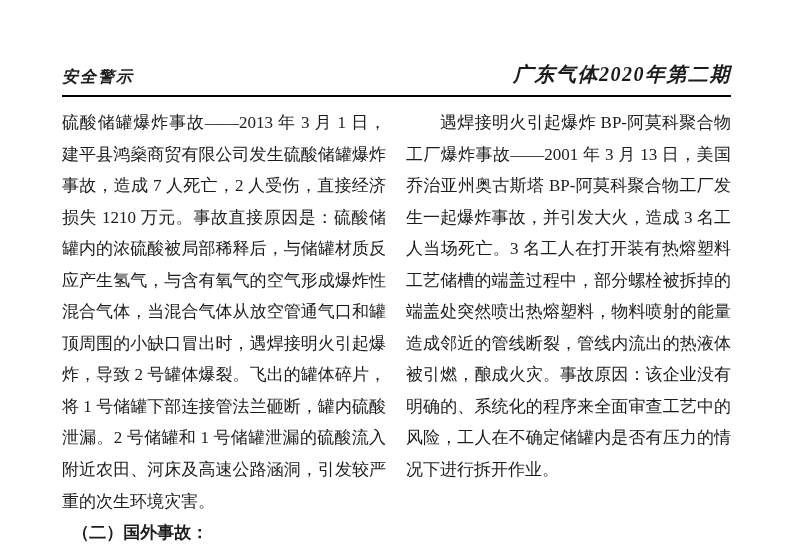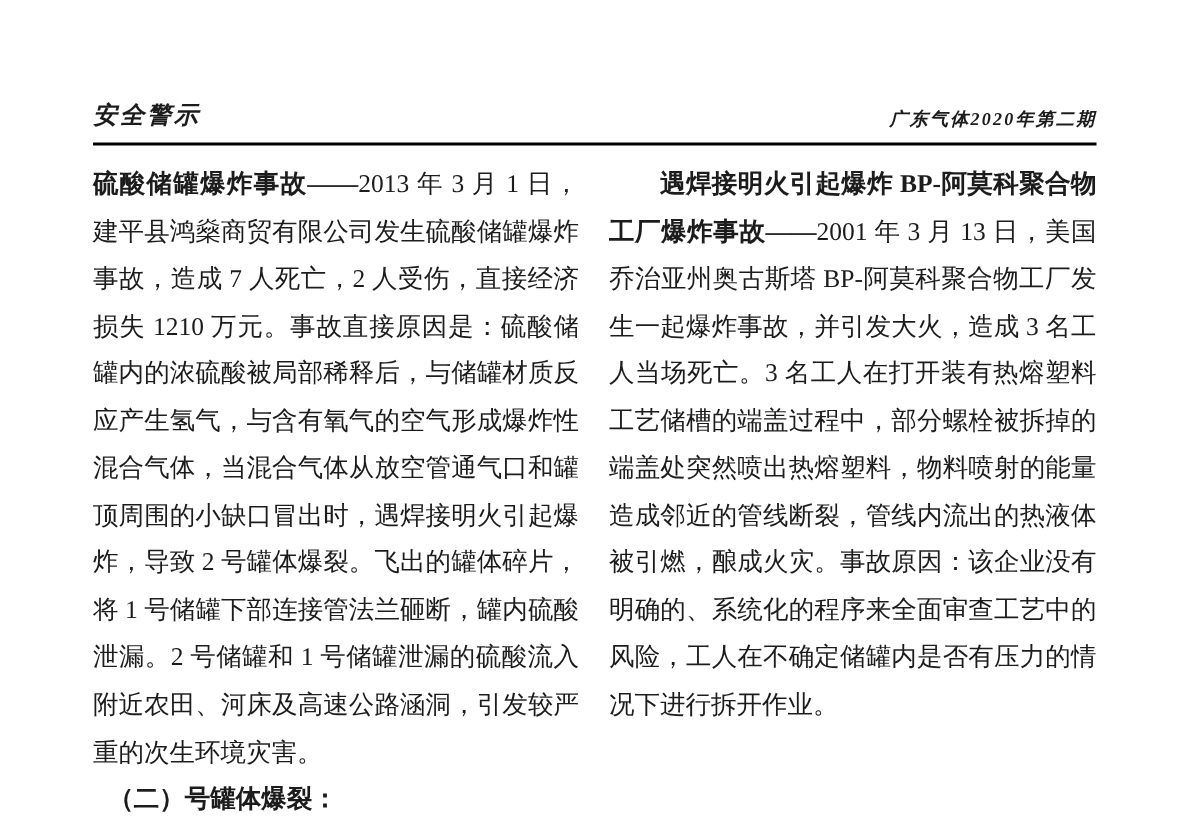--- a/index.html
+++ b/index.html
@@ -30,21 +30,21 @@
     justify-content: space-between;
     align-items: flex-end;
     font-style: italic;
     font-weight: 700;
   }
   .header-left {
     font-size: 16px;
     letter-spacing: 2px;
   }
   .header-right {
-    font-size: 12px;
+    font-size: 20px;
     letter-spacing: 1.5px;
   }
   .rule {
     position: absolute;
     left: 62px;
     right: 61px;
     top: 95px;
     height: 0;
     border-top: 2px solid #000000;
   }
@@ -56,21 +56,21 @@
     gap: 20px;
   }
   .col {
     text-align: justify;
     font-size: 17px;
     line-height: 31.55px;
   }
   .col-left  { width: 324px; }
   .col-right { width: 325px; }
   p { margin: 0; padding: 0; }
-  .bold { font-weight: 700; }
+  .bold { font-weight: 400; }
   .section-heading {
     font-weight: 700;
     text-indent: 0.6em;
   }
   .indented { text-indent: 2em; }
 </style>
 </head>
 <body>
 
 <div class="page">
@@ -79,21 +79,21 @@
     <span class="header-left">安全警示</span>
     <span class="header-right">广东气体2020年第二期</span>
   </div>
 
   <div class="rule"></div>
 
   <div class="columns">
 
     <div class="col col-left">
       <p class="body-text"><span class="bold">硫酸储罐爆炸事故——</span><span>2013 年 3 月 1 日，建平县鸿燊商贸有限公司发生硫酸储罐爆炸事故，造成 7 人死亡，2 人受伤，直接经济损失 1210 万元。事故直接原因是：硫酸储罐内的浓硫酸被局部稀释后，与储罐材质反应产生氢气，与含有氧气的空气形成爆炸性混合气体，当混合气体从放空管通气口和罐顶周围的小缺口冒出时，遇焊接明火引起爆炸，导致 2 号罐体爆裂。飞出的罐体碎片，将 1 号储罐下部连接管法兰砸断，罐内硫酸泄漏。2 号储罐和 1 号储罐泄漏的硫酸流入附近农田、河床及高速公路涵洞，引发较严重的次生环境灾害。</span></p>
-      <p class="section-heading">（二）号罐体爆裂：</p>
+      <p class="section-heading">（二）国外事故：</p>
     </div>
 
     <div class="col col-right">
       <p class="body-text indented"><span class="bold">遇焊接明火引起爆炸 BP-阿莫科聚合物工厂爆炸事故——</span><span>2001 年 3 月 13 日，美国乔治亚州奥古斯塔 BP-阿莫科聚合物工厂发生一起爆炸事故，并引发大火，造成 3 名工人当场死亡。3 名工人在打开装有热熔塑料工艺储槽的端盖过程中，部分螺栓被拆掉的端盖处突然喷出热熔塑料，物料喷射的能量造成邻近的管线断裂，管线内流出的热液体被引燃，酿成火灾。事故原因：该企业没有明确的、系统化的程序来全面审查工艺中的风险，工人在不确定储罐内是否有压力的情况下进行拆开作业。</span></p>
     </div>
 
   </div>
 
 </div>
 

